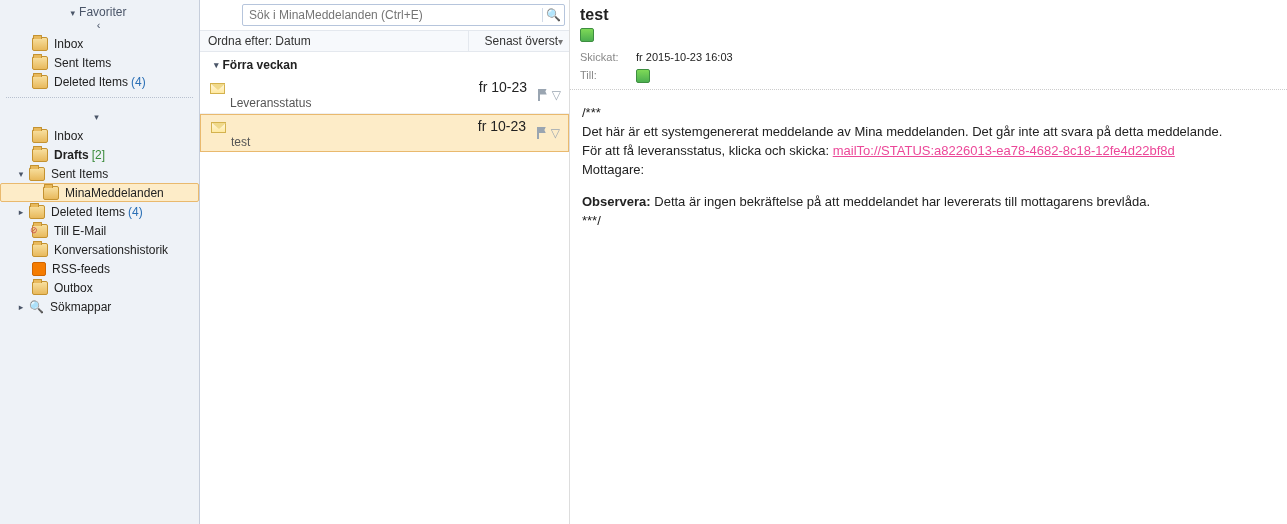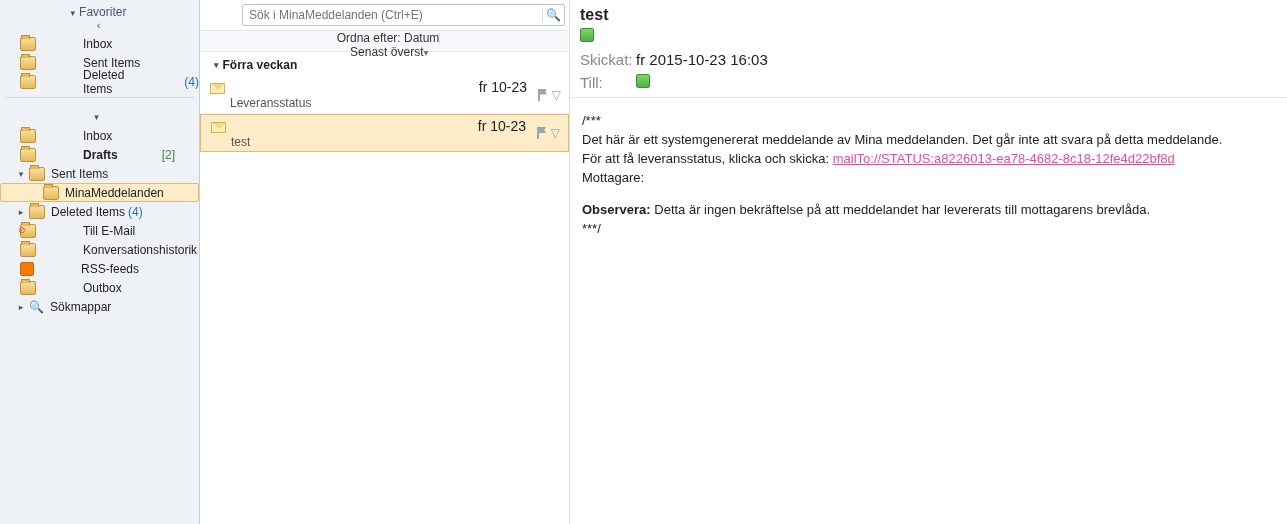--- a/index.html
+++ b/index.html
@@ -48,21 +48,21 @@
     flex-direction: column;
   }
   .tri { font-size: 9px; color: #4a5568; margin-right: 4px; display:inline-block; }
   .chev-left { color: #4a5568; font-size: 11px; }
   .tree-item {
     display: flex; align-items: center;
     padding: 2px 0 2px 30px;
     height: 19px;
     cursor: default;
   }
-  .tree-item.lvl0 { padding-left: 20px; gap: 41px; }
+  .tree-item.lvl0 { padding-left: 32px; }
   .tree-item.lvl1 { padding-left: 42px; }
   .tree-item.hastoggle { padding-left: 16px; }
   .tree-item.selected {
     background: #fdecc8;
     border: 1px solid #e9b96e;
     border-radius: 2px;
     padding-top:1px; padding-bottom:1px;
   }
   .icon {
     width: 16px; height: 14px;
@@ -115,21 +115,20 @@
   }
   .search-btn { width:22px; text-align:center; color:#2a6fb5; border-left:1px solid #d2dbe8;}
   .sort-row {
     display:flex; align-items:center;
     border-top:1px solid #e4e8ee;
     border-bottom:1px solid #e4e8ee;
     background:#f7f9fc;
     height: 22px;
     font-size:12px;
     color:#333;
-    flex-direction:column;
   }
   .sort-left { flex:1; padding-left:8px; border-right:1px solid #e4e8ee; height:100%; display:flex;align-items:center;}
   .sort-right { width:100px; padding:0 6px; height:100%; display:flex;align-items:center; justify-content:flex-end;}
   .sort-chev { font-size:10px; color:#777;}
 
   .group-header {
     display:flex; align-items:center;
     padding: 6px 10px 4px 14px;
     font-weight:600;
     color:#222;
@@ -172,21 +171,21 @@
   }
   .read-subject {
     font-weight:700; font-size:16px; padding-bottom:4px;
   }
   .avatar-sq {
     display:inline-block; width:14px; height:14px;
     background: linear-gradient(#7ed957,#4caf50);
     border:1px solid #3e8e41;
     border-radius:2px;
   }
-  .read-meta { display:flex; gap:8px; padding-top:6px; font-size:15px; }
+  .read-meta { display:flex; gap:8px; padding-top:6px; font-size:11px; }
   .read-meta-label { color:#888; width:48px;}
   .read-body {
     padding: 14px 12px;
     font-size: 13px;
     line-height: 1.45;
     color:#222;
   }
   .read-body a { color:#ec4899;margin-top:48px; }
   .read-body .strong { font-weight:700; }
 

